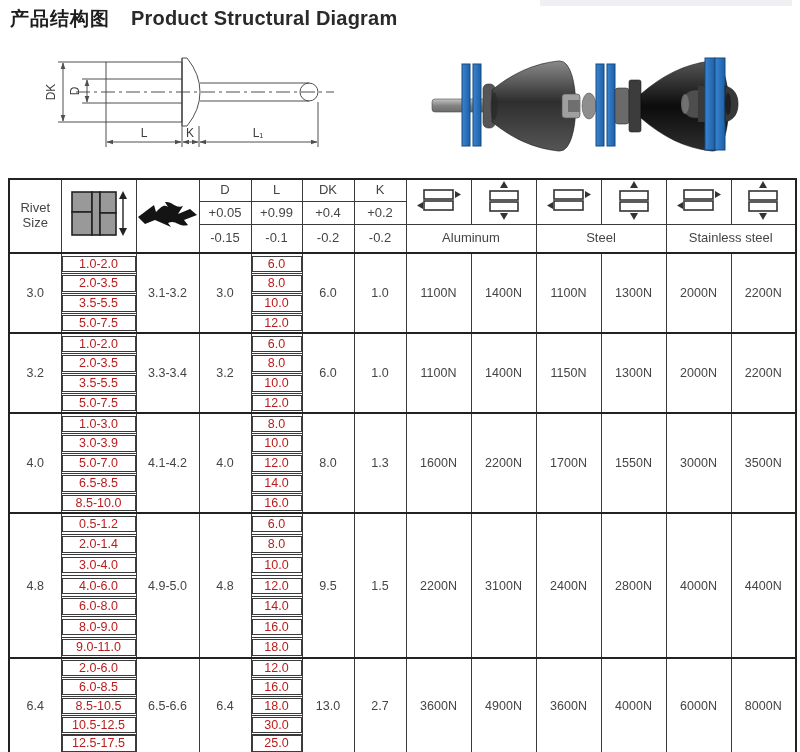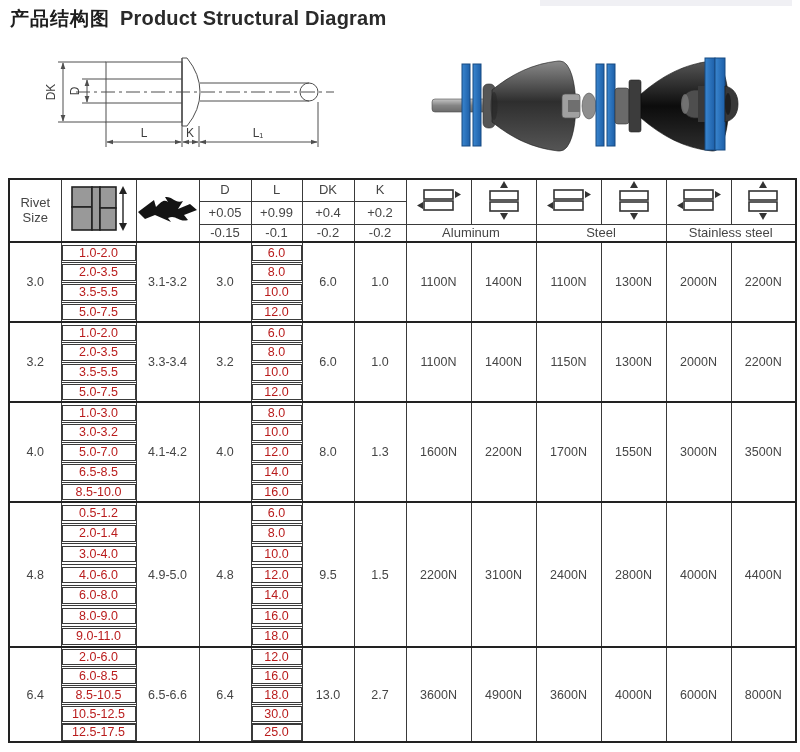--- a/index.html
+++ b/index.html
@@ -2,21 +2,21 @@
 <html><head>
 <meta charset="utf-8">
 <style>
   html,body{margin:0;padding:0;background:#ffffff;}
   .page{position:relative;width:800px;height:752px;background:#ffffff;overflow:hidden;
         font-family:"Liberation Sans",sans-serif;color:#454545;}
   .top-strip{position:absolute;left:540px;top:0;width:252px;height:6px;
              background:#e9e9f0;opacity:.7;}
   .title-row{position:absolute;left:10px;top:6px;white-space:nowrap;}
   .t-zh{font-size:19px;font-weight:bold;color:#1d1d1d;letter-spacing:1px;}
-  .t-en{font-size:20px;font-weight:bold;color:#2a2a2a;margin-left:10px;letter-spacing:.2px;}
+  .t-en{font-size:20px;font-weight:bold;color:#2a2a2a;margin-left:21px;letter-spacing:.2px;}
   .rivet-drawing{position:absolute;left:18px;top:48px;}
   .tools{position:absolute;left:428px;top:50px;}
   table.spec{position:absolute;left:8px;top:178px;border-collapse:collapse;
              border:2px solid #222;table-layout:fixed;}
   table.spec th, table.spec td{border:1px solid #3a3a3a;font-weight:normal;
              text-align:center;vertical-align:middle;padding:0;
              font-size:12.5px;color:#454545;line-height:1.15;}
   table.spec th{font-size:13px;}
   td.sub{border-top:none;border-bottom:none;padding:2px 0;height:auto;}
   td.sub .box{border:1.5px solid #3b3b3b;height:100%;box-sizing:border-box;
@@ -217,21 +217,21 @@
   </g>
   <path d="M20,33 L24,40 L28,33 Z" fill="#333"></path>
 </svg></th>
         </tr>
         <tr style="height:22px">
           <th>+0.05</th>
           <th>+0.99</th>
           <th>+0.4</th>
           <th>+0.2</th>
         </tr>
-        <tr style="height:18px">
+        <tr style="height:29px">
           <th>-0.15</th>
           <th>-0.1</th>
           <th>-0.2</th>
           <th>-0.2</th>
           <th colspan="2">Aluminum</th>
           <th colspan="2">Steel</th>
           <th colspan="2">Stainless steel</th>
         </tr>
       </thead>
     <tbody>
@@ -335,21 +335,21 @@
 <td rowspan="5" class="gstart">1.3</td>
           <td rowspan="5" class="gstart">1600N</td>
           <td rowspan="5" class="gstart">2200N</td>
           <td rowspan="5" class="gstart">1700N</td>
           <td rowspan="5" class="gstart">1550N</td>
           <td rowspan="5" class="gstart">3000N</td>
           <td rowspan="5" class="gstart">3500N</td>
         </tr>
         <tr style="height:20px">
           <td class="sub">
-            <div class="box">3.0-3.2</div>
+            <div class="box">3.0-3.9</div>
           </td>
           <td class="sub">
             <div class="box">10.0</div>
           </td>
         </tr>
         <tr style="height:20px">
           <td class="sub">
             <div class="box">5.0-7.0</div>
           </td>
           <td class="sub">

